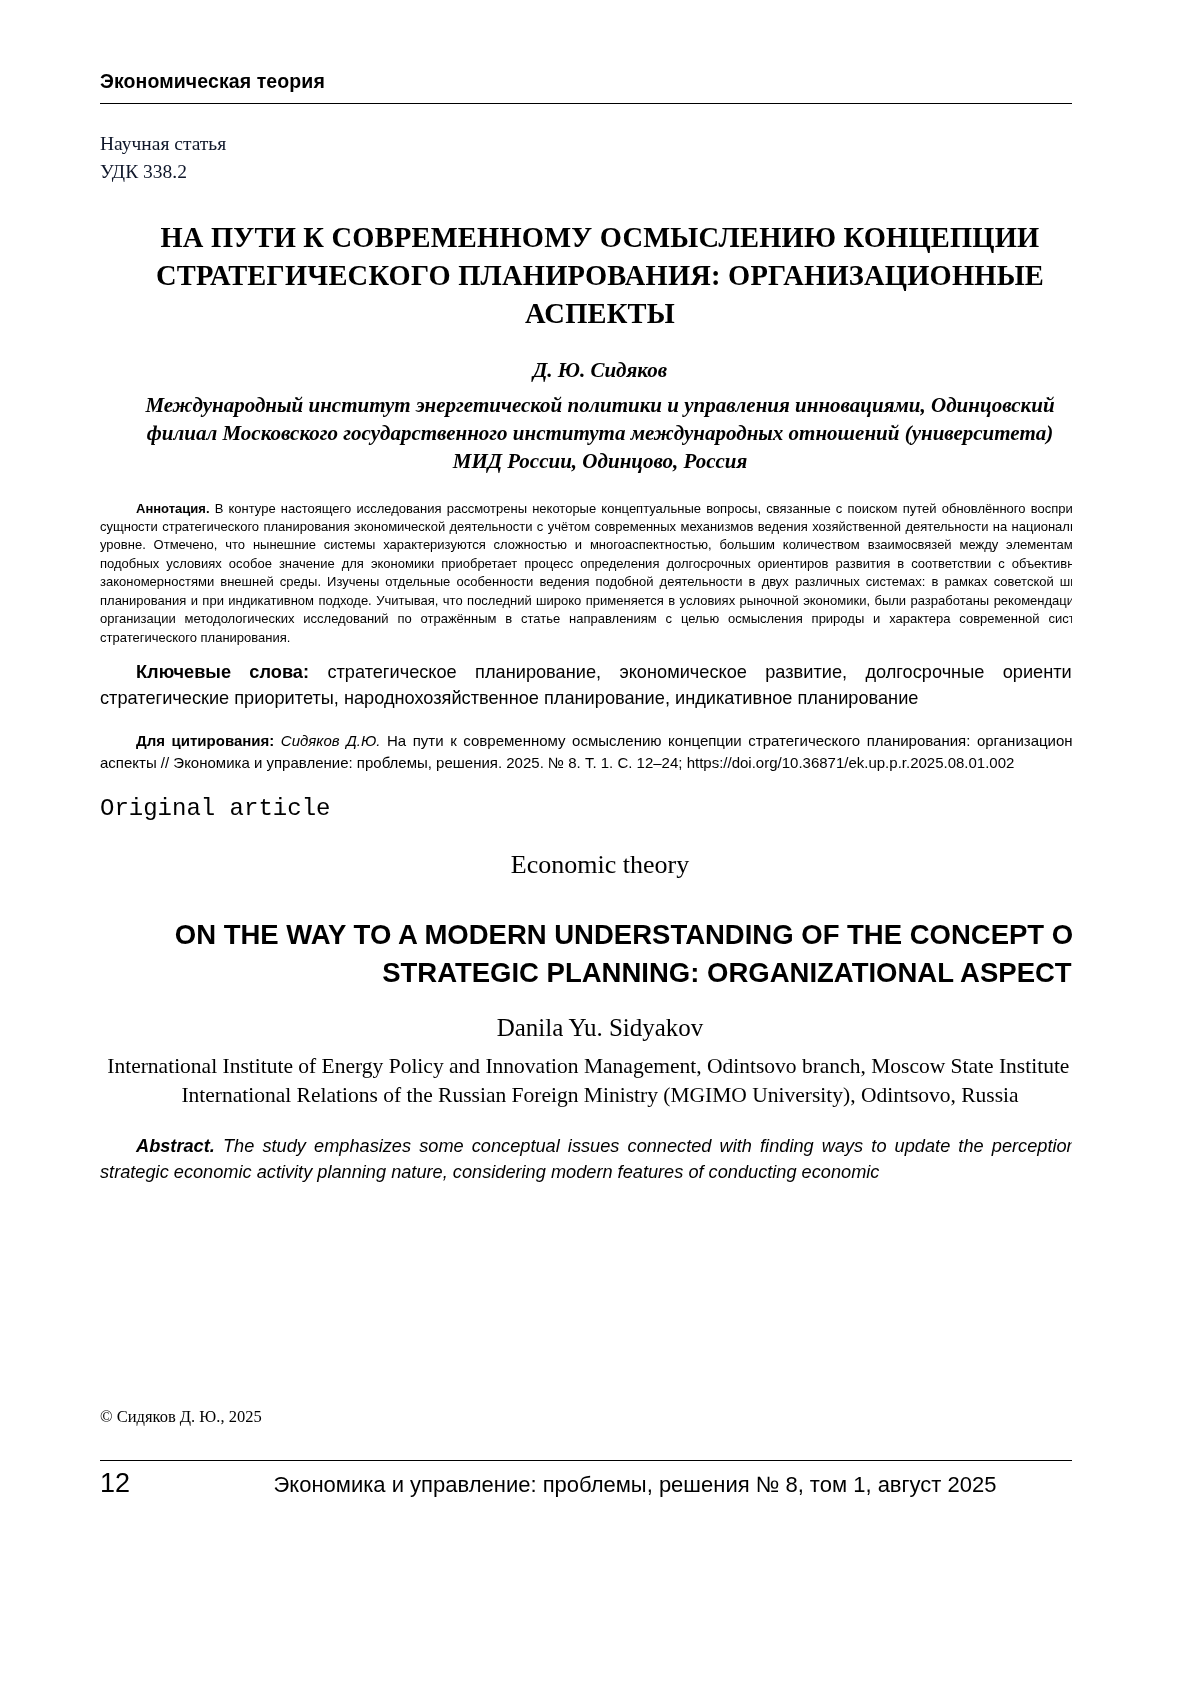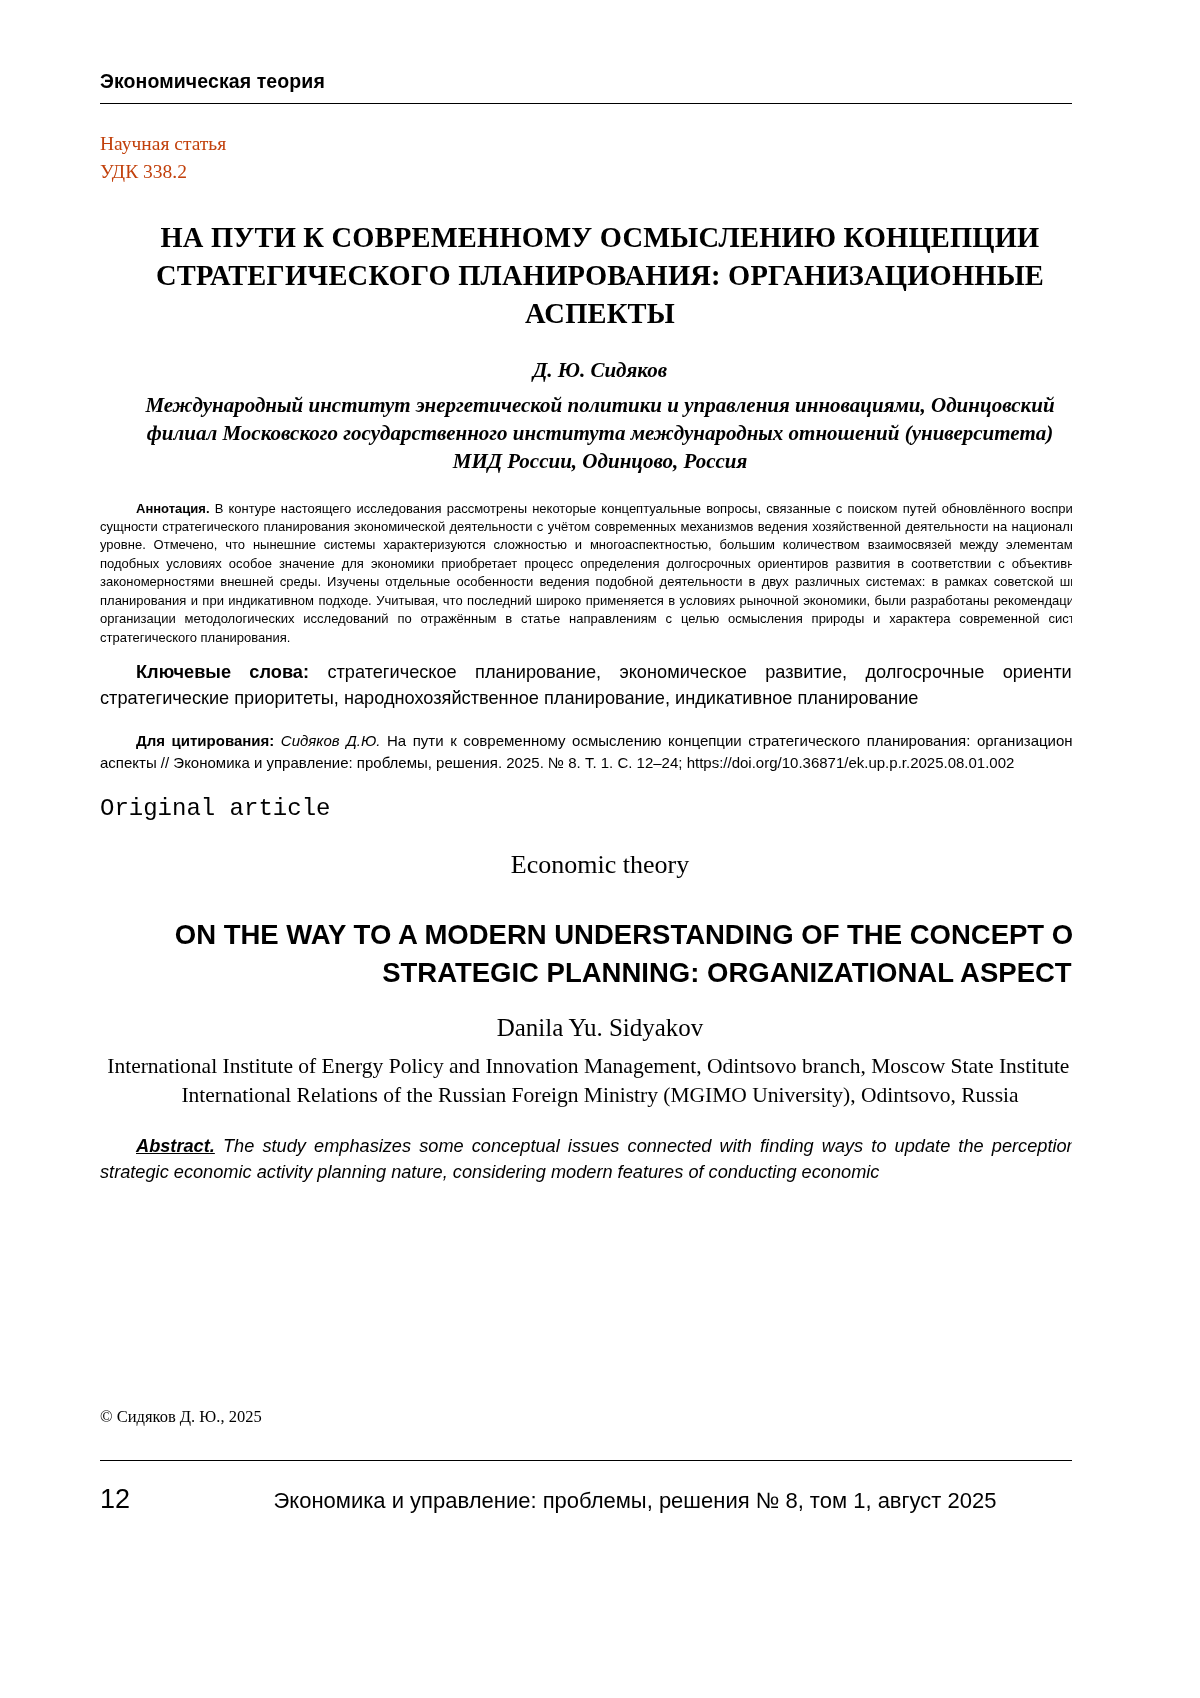--- a/index.html
+++ b/index.html
@@ -40,21 +40,21 @@
     margin: 10px 0 0 0;
     width: 100%;
   }
 
   
   .meta {
     margin-top: 26px;
     font-family: "Liberation Serif", serif;
     font-size: 19.5px;
     line-height: 1.42;
-    color: #c2410c;
+    color: #0f172a;
   }
 
   
   .title-ru {
     margin-top: 34px;
     text-align: center;
     font-family: "Liberation Serif", serif;
     font-weight: bold;
     font-size: 28.5px;
     line-height: 1.32;
@@ -150,21 +150,21 @@
 
   .abstract-en {
     margin-top: 24px;
     text-align: justify;
     font-family: "Liberation Sans", sans-serif;
     font-style: italic;
     font-size: 18.2px;
     line-height: 1.42;
     text-indent: 36px;
   }
-  .abstract-en b { font-weight: bold; font-style: italic; text-decoration: underline; }
+  .abstract-en b { font-weight: bold; font-style: italic; }
 
   .copyright {
     position: absolute;
     left: 100px;
     top: 1407px;
     font-family: "Liberation Serif", serif;
     font-size: 16.5px;
   }
 
   .footer-rule {
@@ -180,21 +180,20 @@
     left: 100px;
     top: 1468px;
     width: 1000px;
     display: flex;
     align-items: baseline;
   }
   .page-number {
     font-family: "Liberation Sans", sans-serif;
     font-size: 27px;
     width: 90px;
-    margin-top: 16px;
   }
   .journal-line {
     flex: 1;
     text-align: center;
     font-family: "Liberation Sans", sans-serif;
     font-size: 22px;
     padding-right: 20px;
   }
 </style>
 </head>

